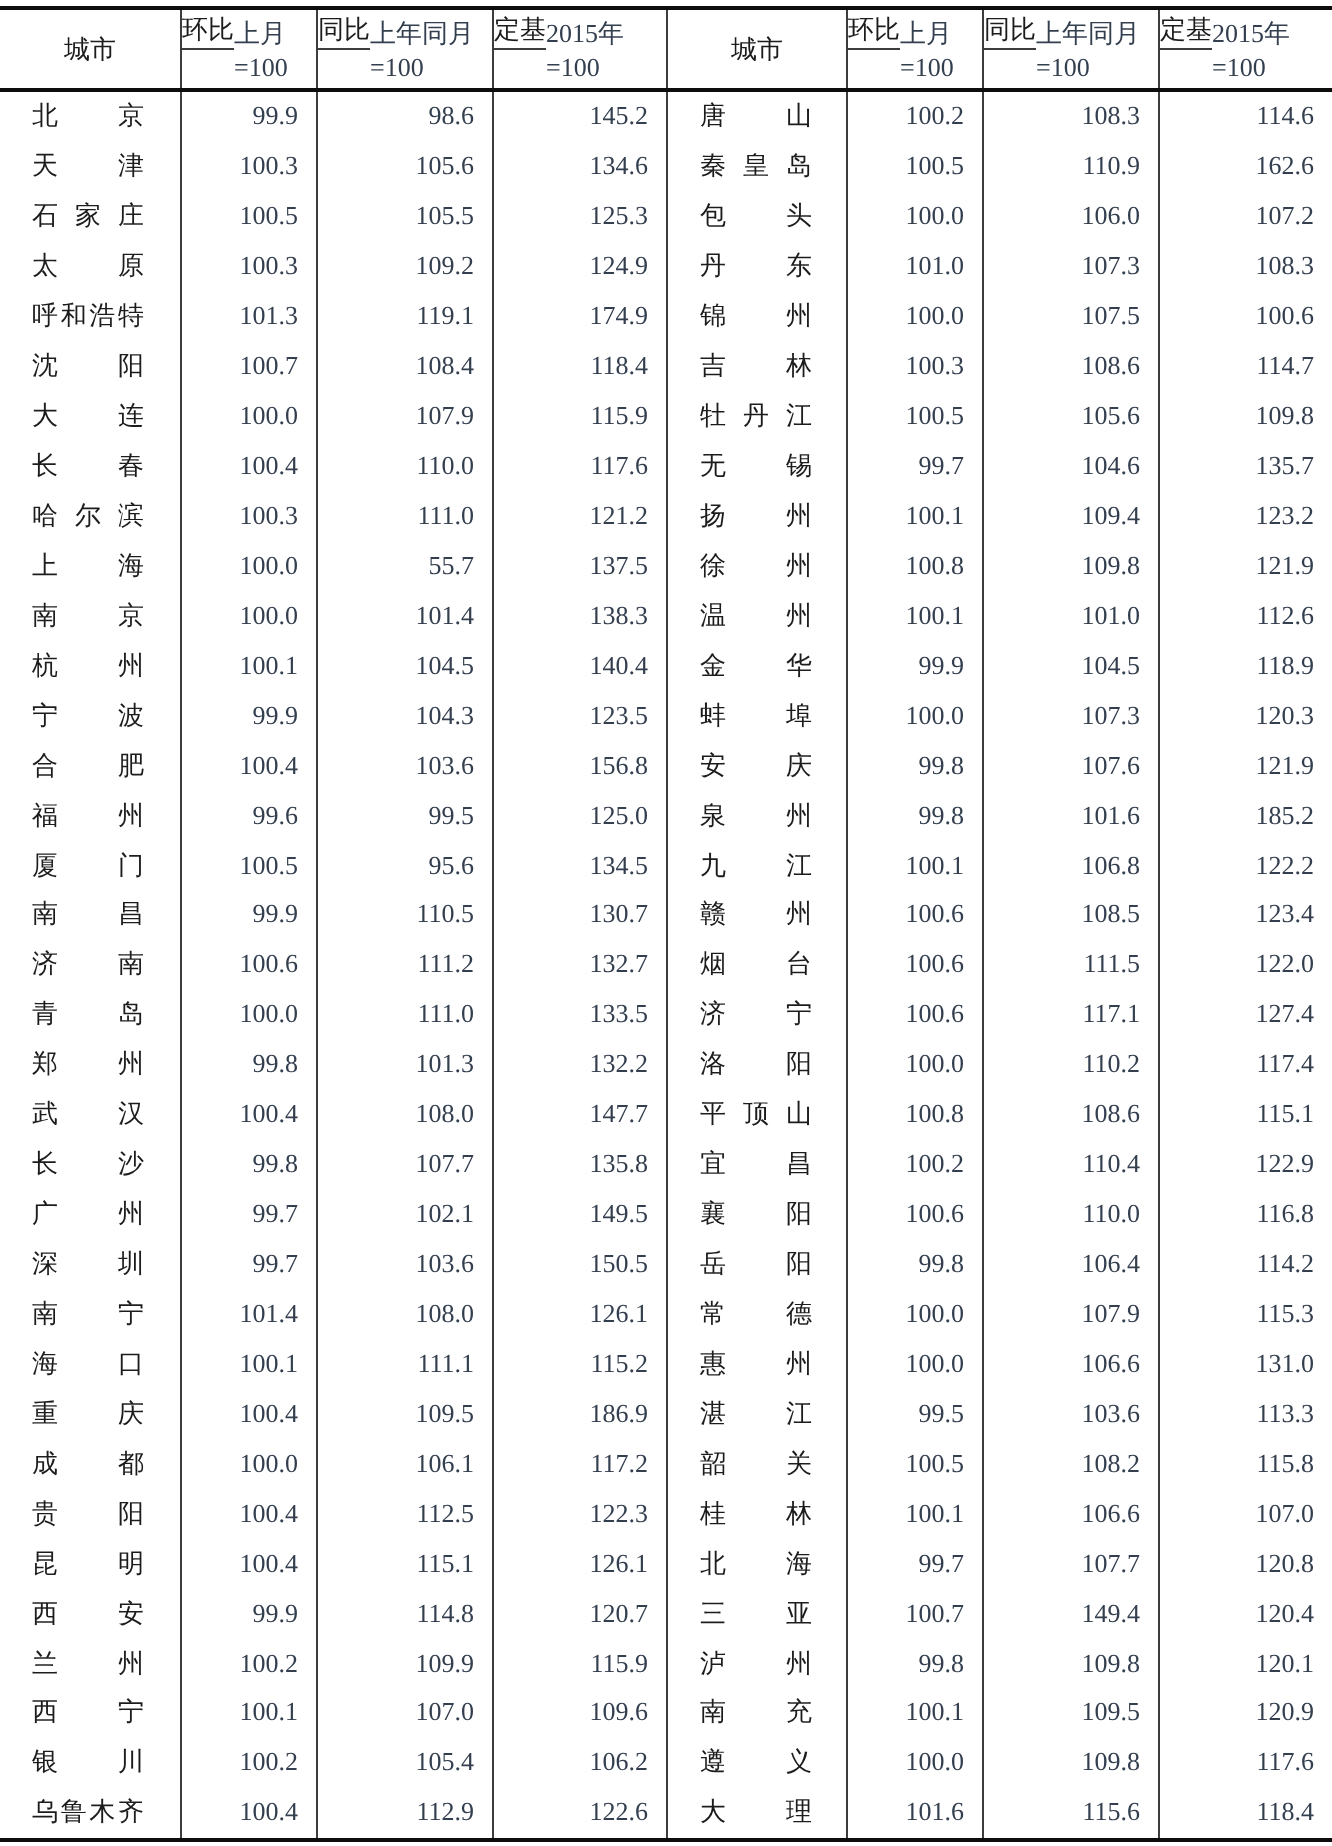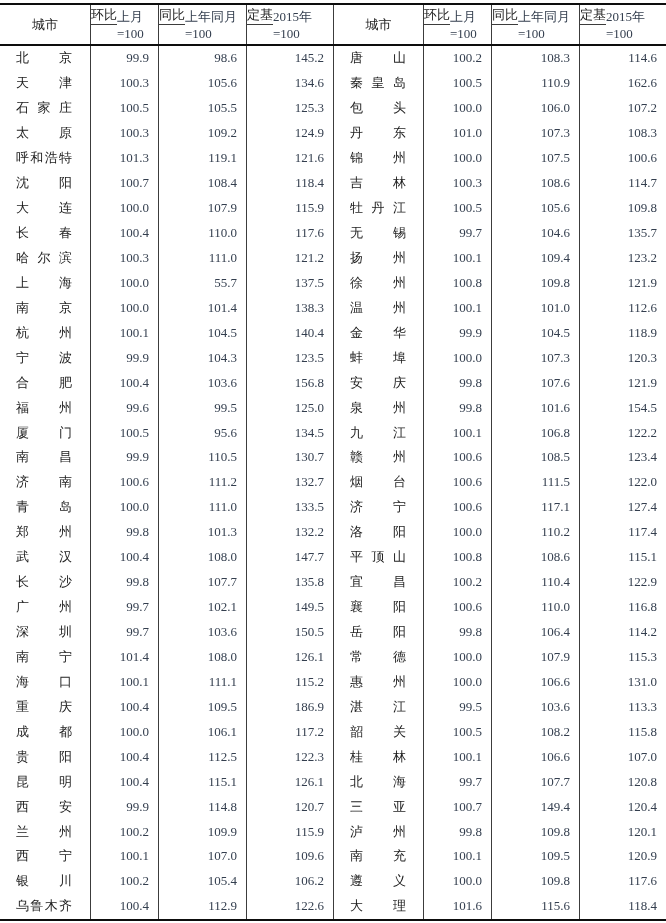--- a/index.html
+++ b/index.html
@@ -111,21 +111,21 @@
             <div class="td c1 num">100.3</div>
             <div class="td c2 num">109.2</div>
             <div class="td c3 num">124.9</div>
           </div>
           <div class="tr">
             <div class="td c0 city">
               <span class="city-name">呼和浩特</span>
             </div>
             <div class="td c1 num">101.3</div>
             <div class="td c2 num">119.1</div>
-            <div class="td c3 num">121.6</div>
+            <div class="td c3 num">174.9</div>
           </div>
           <div class="tr">
             <div class="td c0 city">
               <span class="city-name">沈阳</span>
             </div>
             <div class="td c1 num">100.7</div>
             <div class="td c2 num">108.4</div>
             <div class="td c3 num">118.4</div>
           </div>
           <div class="tr">
@@ -473,21 +473,21 @@
             <div class="td c1 num">99.8</div>
             <div class="td c2 num">107.6</div>
             <div class="td c3 num">121.9</div>
           </div>
           <div class="tr">
             <div class="td c0 city">
               <span class="city-name">泉州</span>
             </div>
             <div class="td c1 num">99.8</div>
             <div class="td c2 num">101.6</div>
-            <div class="td c3 num">154.5</div>
+            <div class="td c3 num">185.2</div>
           </div>
           <div class="tr">
             <div class="td c0 city">
               <span class="city-name">九江</span>
             </div>
             <div class="td c1 num">100.1</div>
             <div class="td c2 num">106.8</div>
             <div class="td c3 num">122.2</div>
           </div>
           <div class="tr">

